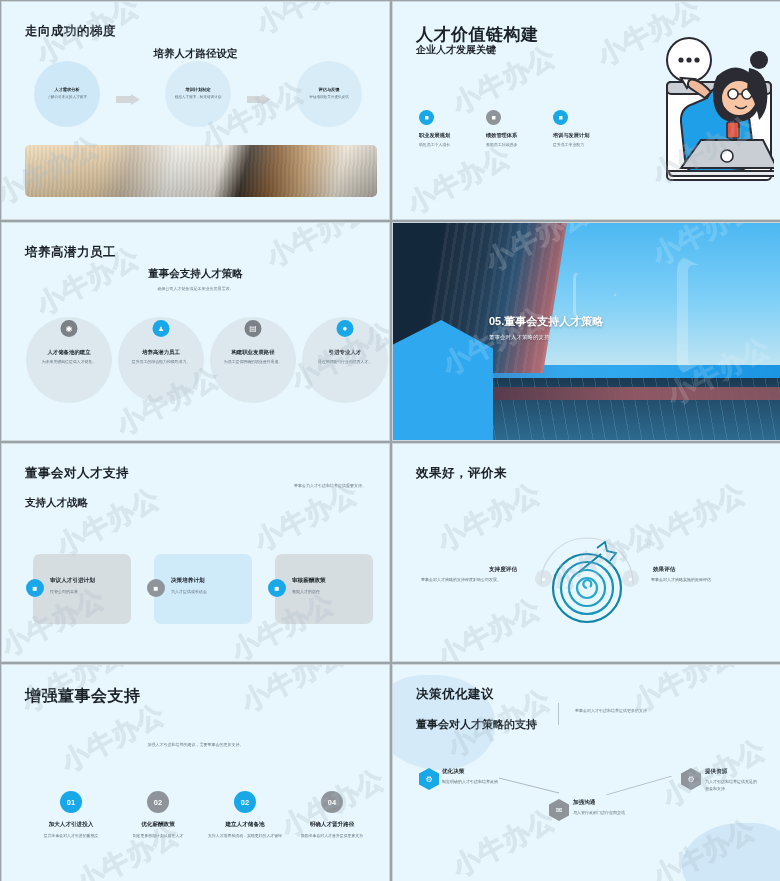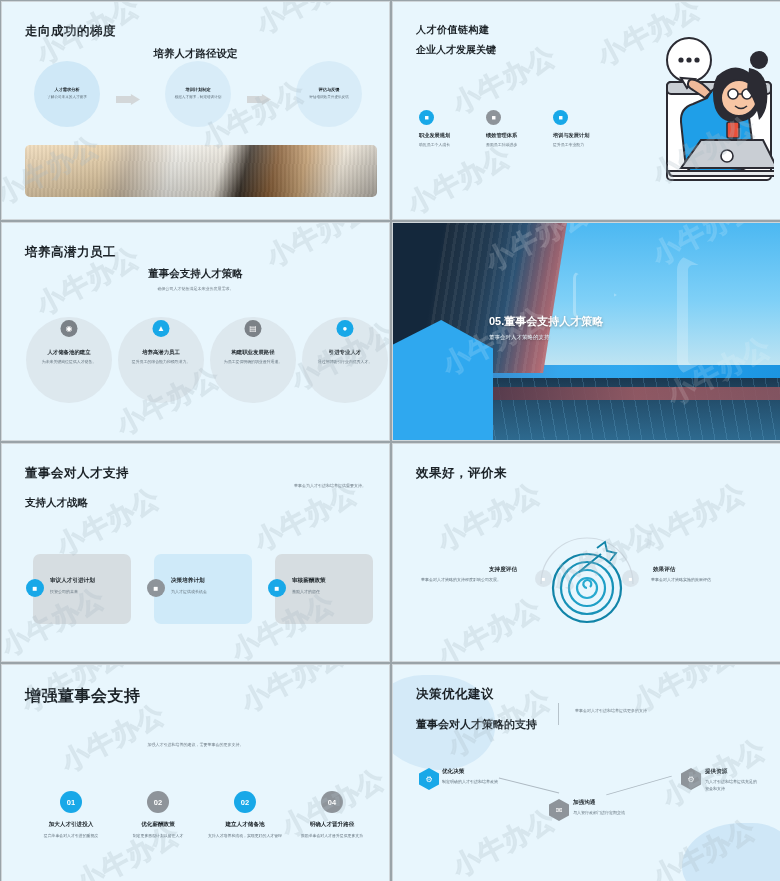--- a/index.html
+++ b/index.html
@@ -73,21 +73,21 @@
         #c9a273 78%,#efe7d8 88%,#b9b4ab 100%);
   }
   .s1 .photo:after {
     content:""; position:absolute; inset:0;
     background:
       linear-gradient(180deg,rgba(255,255,255,.15),rgba(0,0,0,.18)),
       repeating-linear-gradient(92deg,rgba(0,0,0,.05) 0 2px,rgba(255,255,255,.04) 2px 4px);
   }
 
   
-  .s2 .s-title { left:23px; top:21px; font-size:10px; }
+  .s2 .s-title { left:23px; top:21px; font-size:17px; }
   .s2 .s-h2 { left:23px; top:41px; font-size:10px; }
   .s2 .feat { position:absolute; width:78px; text-align:left; }
   .s2 .feat .ico {
     width:15px; height:15px; border-radius:50%;
     background:#18a8e8; display:flex; align-items:center; justify-content:center;
     color:#fff; font-size:7px; margin-bottom:7px;
   }
   .s2 .feat.gray .ico { background:#8e949a; }
   .s2 .feat .ft { font-size:5.2px; font-weight:bold; color:#1b2227; margin-bottom:3px; }
   .s2 .feat .fd { font-size:3.9px; color:#62717c; }

